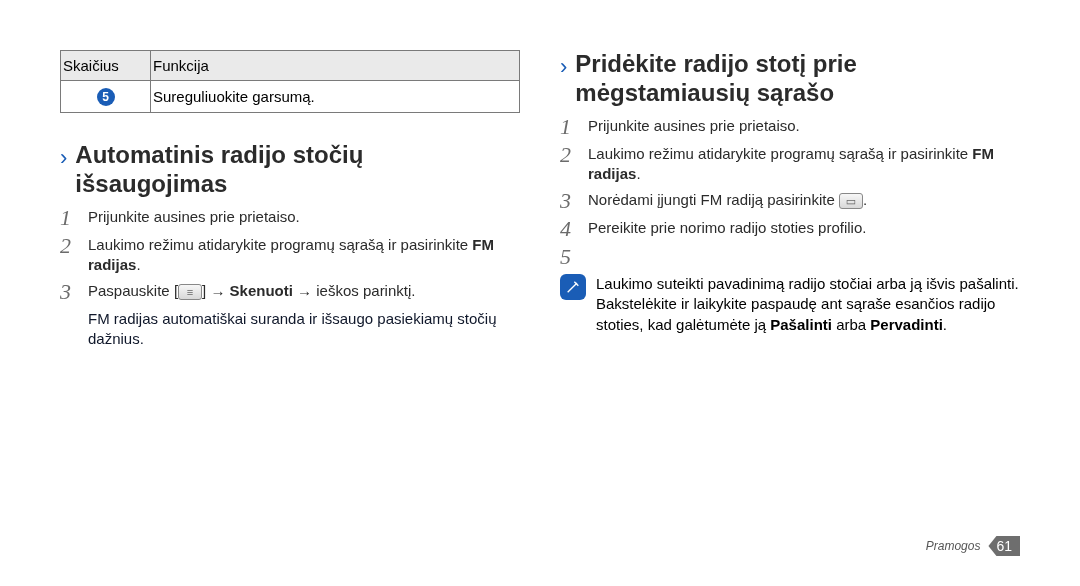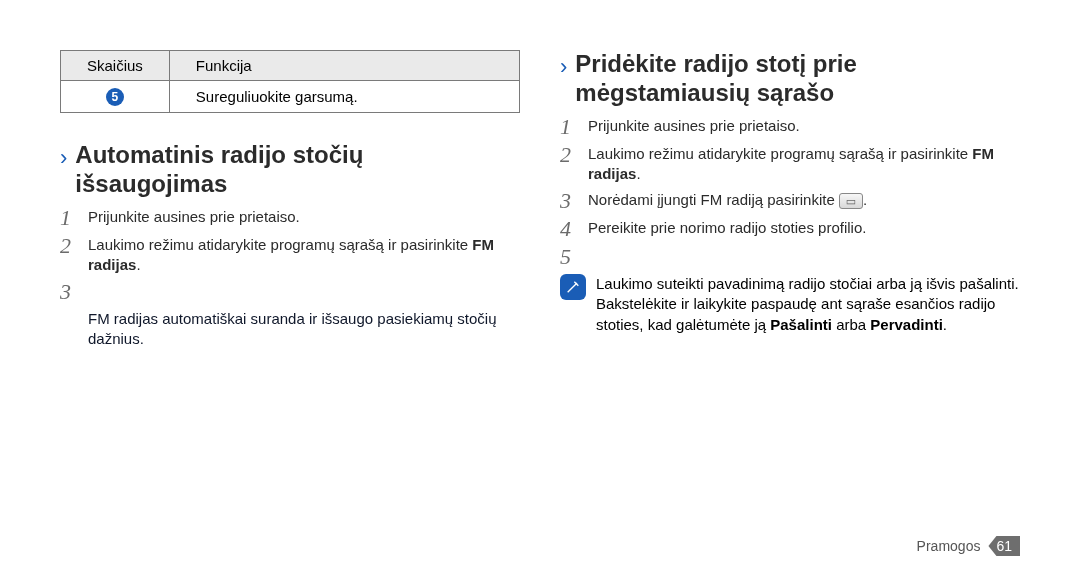--- a/index.html
+++ b/index.html
@@ -20,21 +20,21 @@
     flex: 1;
     min-width: 0;
   }
   table {
     border-collapse: collapse;
     width: 100%;
     margin-bottom: 28px;
   }
   td, th {
     border: 1px solid #7a7a7a;
-    padding: 6px 26px;
+    padding: 6px 2px;
     font-size: 15px;
     text-align: left;
     font-weight: normal;
     margin-left: 16px;
   }
   th {
     background: #eaeaea;
   }
   .numcircle {
     display: inline-flex;
@@ -128,21 +128,22 @@
   .note-body b { font-weight: bold; }
   .footer {
     position: absolute;
     bottom: 30px;
     right: 60px;
     display: flex;
     align-items: center;
     gap: 8px;
   }
   .footer-label {
-    font-size: 14px;
+    font-style: italic;
+    font-size: 12px;
     color: #555;
   }
   .page-badge {
     background: #6e6e6e;
     color: #fff;
     font-size: 14px;
     padding: 2px 8px;
     border-radius: 2px 0 0 2px;
     clip-path: polygon(8px 0, 100% 0, 100% 100%, 8px 100%, 0 50%);
   }
@@ -181,20 +182,23 @@
 
     <div class="step">
       <span class="stepnum">2</span>
       <div class="step-body">
         <span>Laukimo režimu atidarykite programų sąrašą ir pasirinkite </span><b>FM radijas</b><span>.</span>
       </div>
     </div>
 
     <div class="step">
       <span class="stepnum">3</span>
+      <div class="step-body">
+        <span>Paspauskite [</span><span class="icon-box">≡</span><span>] → </span><b>Skenuoti</b><span> → ieškos parinktį.</span>
+      </div>
     </div>
 
     <div class="sub">FM radijas automatiškai suranda ir išsaugo pasiekiamų stočių dažnius.</div>
   </div>
 
   <div class="col">
 
     <div class="section-title">
       <span class="chev">›</span>
       <h2>Pridėkite radijo stotį prie mėgstamiausių sąrašo</h2>

